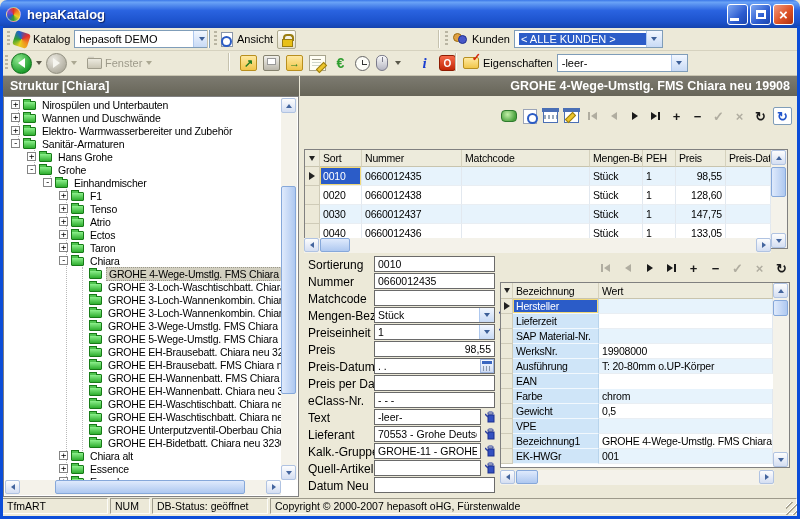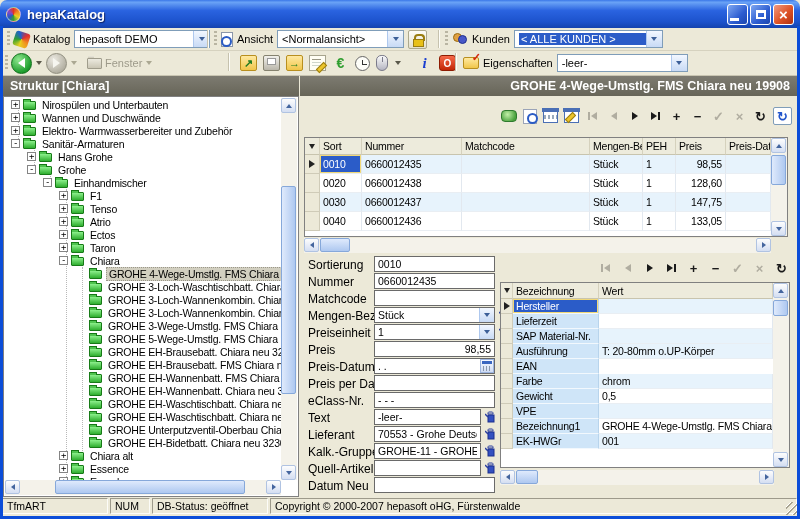--- a/index.html
+++ b/index.html
@@ -169,26 +169,20 @@
         <span class="cbtn">
             <i class="dar"></i>
           </span>
       </span>
     </div>
     <span class="vsep" style="left:207px"></span>
     <div class="tgroup" style="left:214px">
       <span class="grip"></span>
       <span class="ic ic-ansicht"></span>
       <span class="tlab">Ansicht</span>
-      <span class="combo" style="width:127px">
-        <span class="val">&lt;Normalansicht&gt;</span>
-        <span class="cbtn">
-            <i class="dar"></i>
-          </span>
-      </span>
       <span class="lockbtn"></span>
     </div>
     <span class="vsep" style="left:438px"></span>
     <div class="tgroup" style="left:445px">
       <span class="grip"></span>
       <span class="ic ic-kunden"></span>
       <span class="tlab">Kunden</span>
       <span class="combo" style="width:149px">
         <span class="val hl">&lt; ALLE KUNDEN &gt;</span>
         <span class="cbtn">
@@ -436,21 +430,21 @@
         <i class="nbar"></i>
       </span>
       <span class="nav">+</span>
       <span class="nav">−</span>
       <span class="nav dis">✓</span>
       <span class="nav dis">×</span>
       <span class="nav">↻</span>
       <span class="navbox">↻</span>
     </div>
 
-  <div class="grid" style="left:304px;top:137px;width:484px;height:100px">
+  <div class="grid" style="left:304px;top:149px;width:484px;height:100px">
     <div id="ggrid" style="position:absolute;left:0;top:0;right:16px;bottom:0;overflow:hidden">
         <div class="grow ghead">
           <span class="gcell rind" style="width: 15px;">
             <i class="fltri"></i>
           </span>
           <span class="gcell" style="width: 42px;">Sort</span>
           <span class="gcell" style="width: 100px;">Nummer</span>
           <span class="gcell" style="width: 128px;">Matchcode</span>
           <span class="gcell" style="width: 53px;">Mengen-Bez.</span>
           <span class="gcell" style="width: 33px;">PEH</span>
@@ -687,20 +681,25 @@
           <span class="gcell pcell bezc" style="width: 86px;">Lieferzeit</span>
           <span class="gcell pcell altB" style="flex: 1 1 0%;"></span>
         </div>
         <div class="grow">
           <span class="gcell pcell rind" style="width: 12px;"></span>
           <span class="gcell pcell bezc" style="width: 86px;">SAP Material-Nr.</span>
           <span class="gcell pcell altA" style="flex: 1 1 0%;"></span>
         </div>
         <div class="grow">
           <span class="gcell pcell rind" style="width: 12px;"></span>
+          <span class="gcell pcell bezc" style="width: 86px;">WerksNr.</span>
+          <span class="gcell pcell altB" style="flex: 1 1 0%;">19908000</span>
+        </div>
+        <div class="grow">
+          <span class="gcell pcell rind" style="width: 12px;"></span>
           <span class="gcell pcell bezc" style="width: 86px;">Ausführung</span>
           <span class="gcell pcell altA" style="flex: 1 1 0%;">T: 20-80mm o.UP-Körper</span>
         </div>
         <div class="grow">
           <span class="gcell pcell rind" style="width: 12px;"></span>
           <span class="gcell pcell bezc" style="width: 86px;">EAN</span>
         </div>
         <div class="grow">
           <span class="gcell pcell rind" style="width: 12px;"></span>
           <span class="gcell pcell bezc" style="width: 86px;">Farbe</span>

